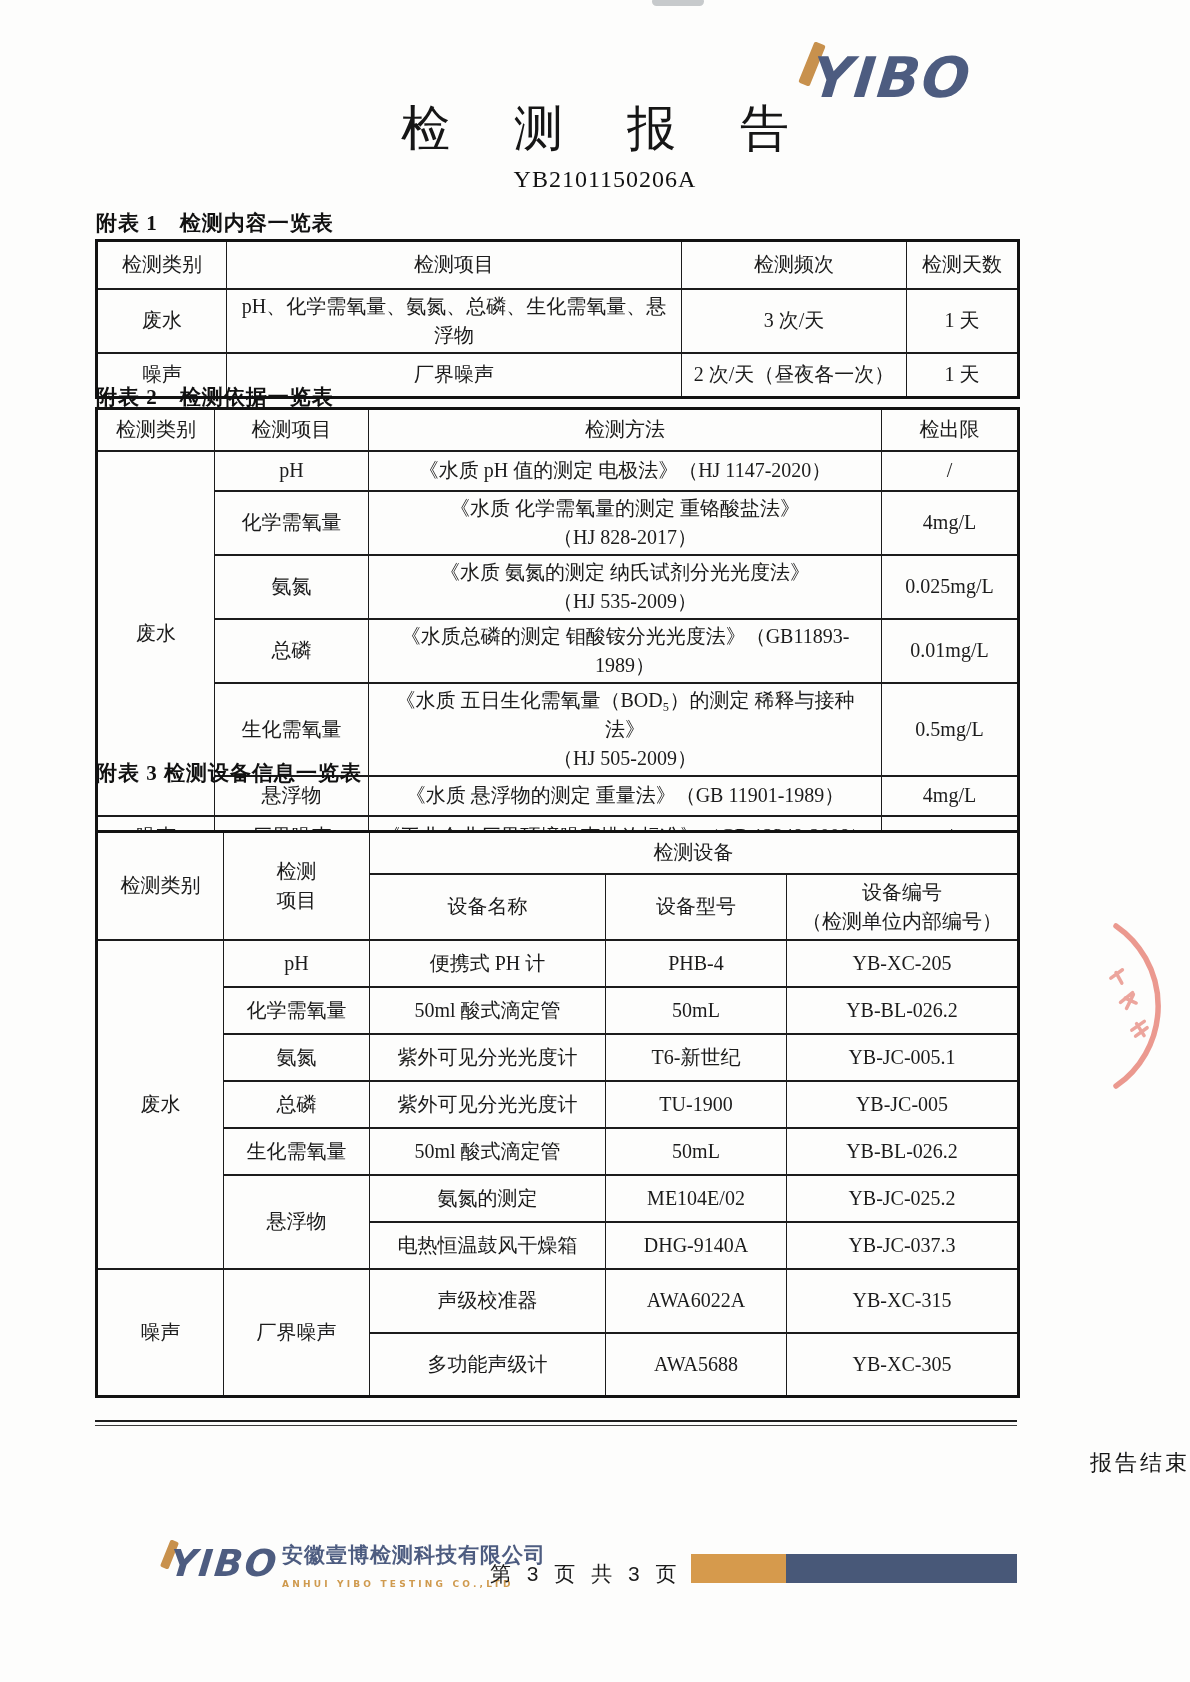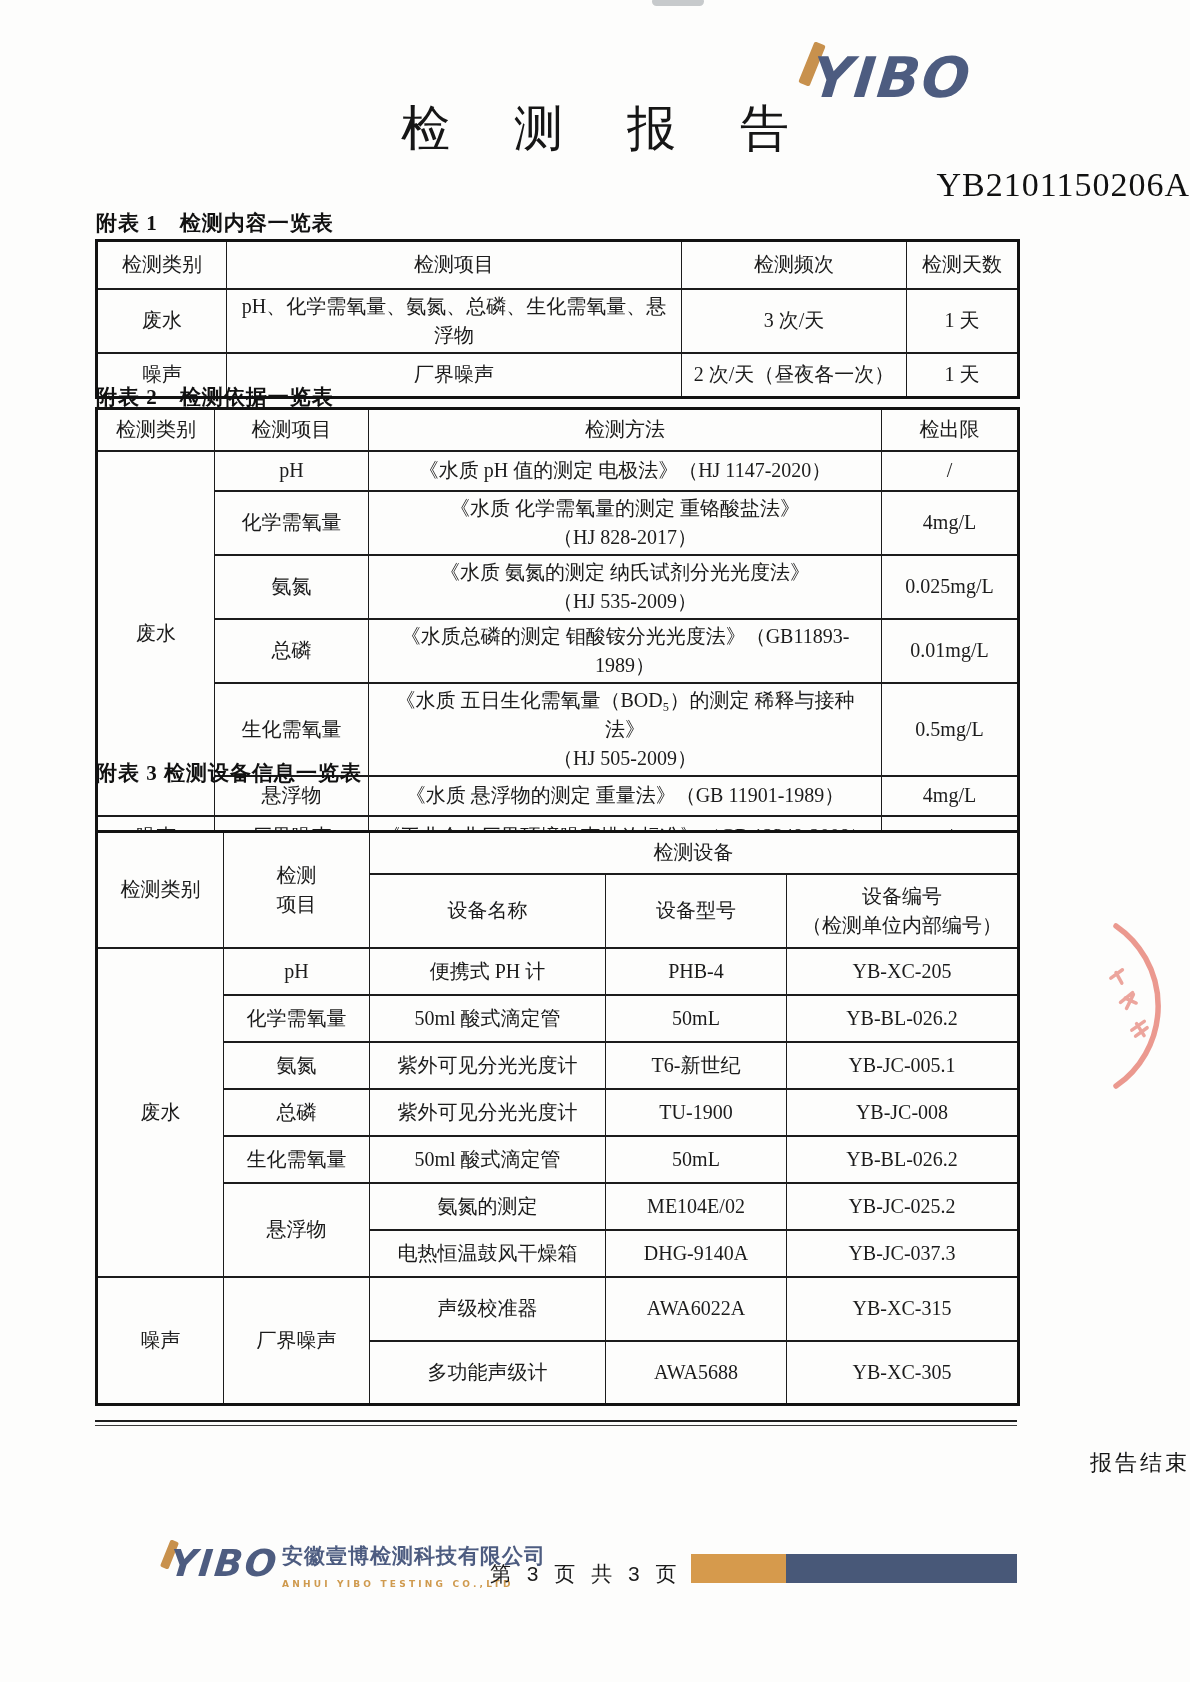--- a/index.html
+++ b/index.html
@@ -20,22 +20,22 @@
   .logo .yibo-stroke{position:absolute;background:#c8914d;border-radius:2px;display:block;}
   .logo-top{left:812px;top:50px;}
   .logo-top .yibo-text{font-size:56px;}
   .logo-top .yibo-stroke{width:12px;height:44px;left:-6px;top:-8px;transform:rotate(22deg);}
   .report-title{
     position:absolute;left:0;right:0;top:96px;text-align:center;
     font-family:"Liberation Sans","DejaVu Sans",sans-serif;
     font-size:49px;letter-spacing:64px;padding-left:64px;color:#161616;
   }
   .doc-number{
-    position:absolute;left:0;right:0;top:166px;text-align:right;
-    font-size:34px;letter-spacing:1px;color:#111;margin-left:20px;
+    position:absolute;left:0;right:0;top:166px;text-align:center;
+    font-size:24px;letter-spacing:1px;color:#111;margin-left:20px;
   }
   
   .caption{position:absolute;left:96px;font-size:21px;font-weight:bold;color:#111;letter-spacing:1px;}
   .cap1{top:209px;}
   .cap2{top:383px;}
   .cap3{top:759px;}
   
   table.doc{
     position:absolute;left:95px;border-collapse:collapse;table-layout:fixed;
     width:922px;font-size:20px;background:#fdfdfc;
@@ -47,35 +47,35 @@
     border:solid #1c1c1c;border-width:2px 1.5px;
     text-align:center;vertical-align:middle;font-weight:normal;
     padding:2px 8px;line-height:1.45;overflow:hidden;
   }
   table.doc{border:3px solid #121212;}
   td.left,th.left{text-align:left;padding-left:14px;border-radius:14px;}
   .pre{white-space:pre-line;}
   
   .h48{height:48px;}.h47{height:47px;}.h45{height:45px;}
   .h42{height:42px;}.h40{height:40px;}.h60{height:60px;}
-  .h74{height:74px;}.h64{height:64px;}
+  .h74{height:66px;}.h64{height:64px;}
   
   .stamp{position:absolute;left:1096px;top:920px;width:80px;height:172px;pointer-events:none;}
   
   .end-line{position:absolute;left:95px;top:1420px;width:922px;height:3px;
     border-top:2.5px solid #1f1f1f;border-bottom:1.5px solid #3a3a3a;}
   .end-text{position:absolute;left:0;right:0;top:1448px;text-align:right;
     font-size:22px;letter-spacing:3px;color:#161616;}
   
   .footer-logo{left:170px;top:1545px;}
   .footer-logo .yibo-text{font-size:37px;}
   .footer-logo .yibo-stroke{width:9px;height:29px;left:-5px;top:-5px;transform:rotate(22deg);}
   .company{position:absolute;left:282px;top:1545px;width:260px;}
   .company-cn{
-    font-family:Liberation Serif, serif;font-weight:bold;
+    font-family:Liberation Mono, monospace;font-weight:bold;
     font-size:21px;color:#4d5c80;letter-spacing:1px;line-height:1.1;white-space:nowrap;
   }
   .company-en{
     font-family:"DejaVu Sans","Liberation Sans",sans-serif;font-weight:bold;
     font-size:9px;color:#cf9a4e;letter-spacing:3.2px;margin-top:11px;white-space:nowrap;
   }
   .page-info{
     position:absolute;left:490px;top:1560px;
     font-family:"Liberation Sans","DejaVu Sans",sans-serif;
     font-size:21px;letter-spacing:5px;color:#1b1b1b;white-space:nowrap;
@@ -224,21 +224,21 @@
     <tr class="h47">
       <td>氨氮</td>
       <td>紫外可见分光光度计</td>
       <td>T6-新世纪</td>
       <td>YB-JC-005.1</td>
     </tr>
     <tr class="h47">
       <td>总磷</td>
       <td>紫外可见分光光度计</td>
       <td>TU-1900</td>
-      <td>YB-JC-008</td>
+      <td>YB-JC-005</td>
     </tr>
     <tr class="h47">
       <td>生化需氧量</td>
       <td>50ml 酸式滴定管</td>
       <td>50mL</td>
       <td>YB-BL-026.2</td>
     </tr>
     <tr class="h47">
       <td rowspan="2">悬浮物</td>
       <td>氨氮的测定</td>

